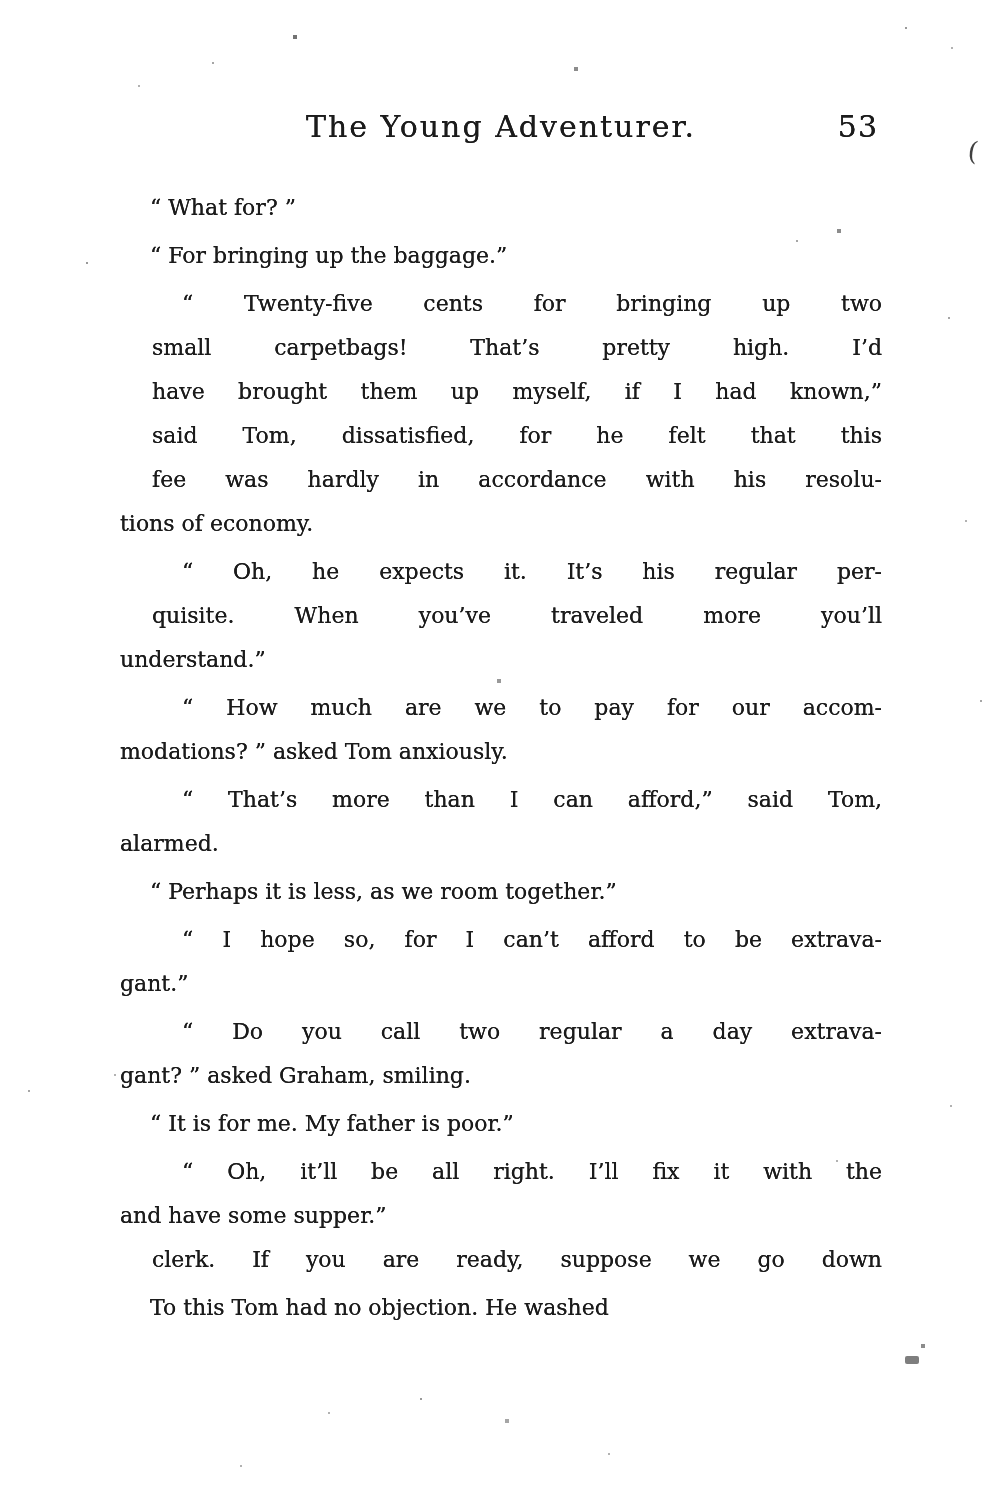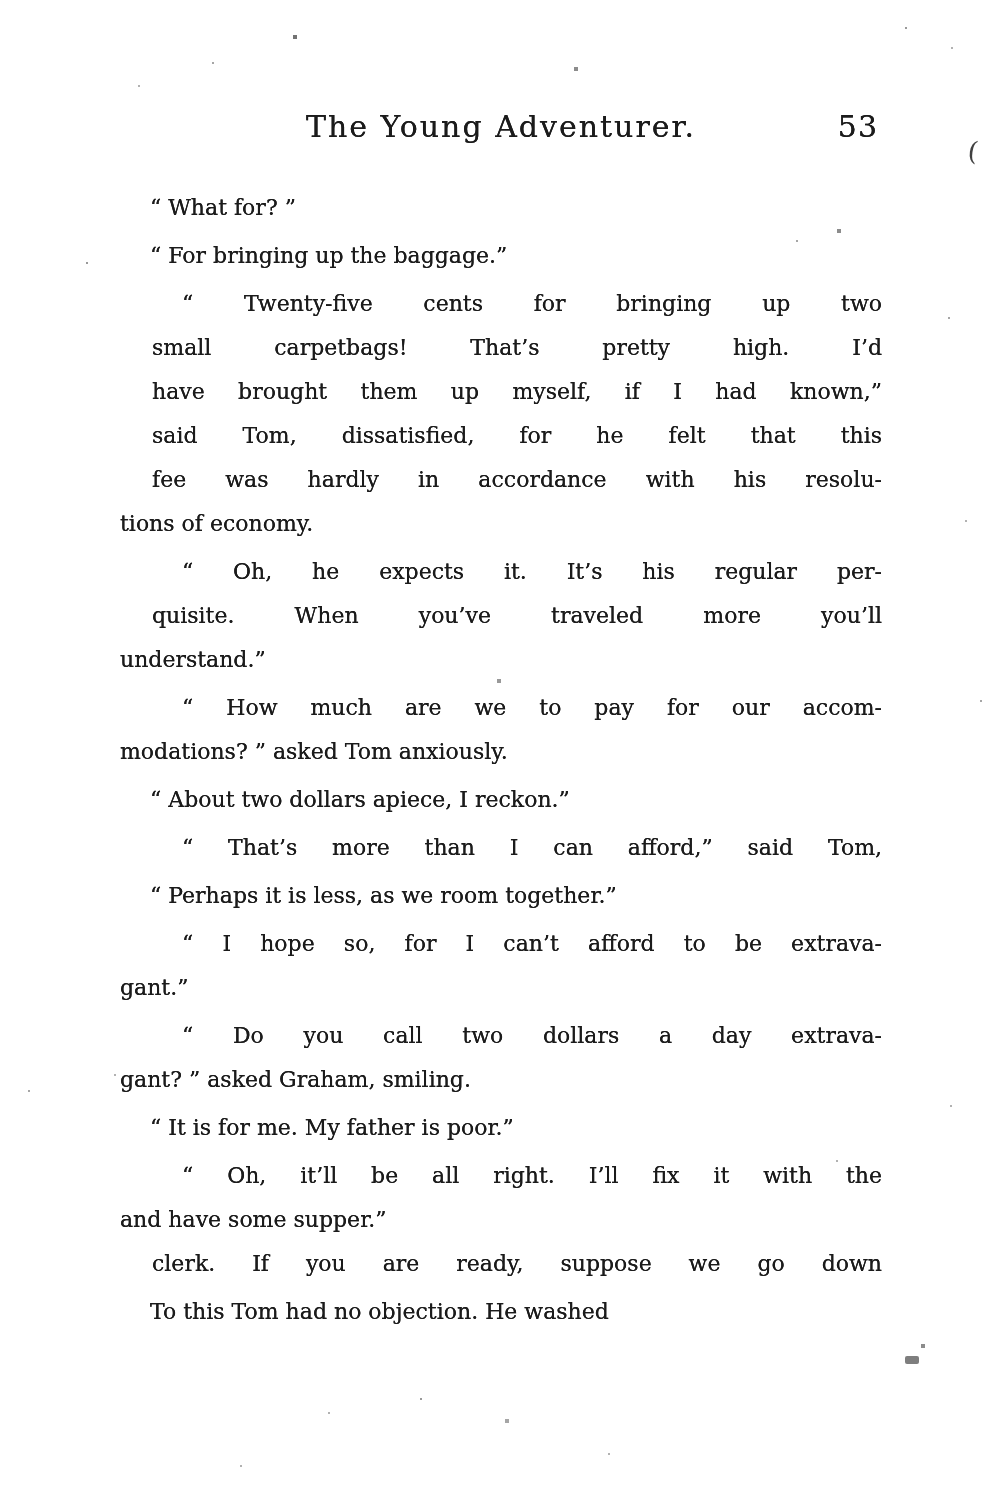--- a/index.html
+++ b/index.html
@@ -150,34 +150,32 @@
         <div class="para">
           <div class="line j">“ Oh, he expects it. It’s his regular per-</div>
           <div class="line j">quisite. When you’ve traveled more you’ll</div>
           <div class="line">understand.”</div>
         </div>
         <div class="para">
           <div class="line j">“ How much are we to pay for our accom-</div>
           <div class="line">modations? ” asked Tom anxiously.</div>
         </div>
         <div class="para">
-          <div class="line">“ About two dollars apiece, I reckon.”</div>
-        </div>
-        <div class="para">
           <div class="line j">“ That’s more than I can afford,” said Tom,</div>
+          <div class="line">alarmed.</div>
         </div>
         <div class="para">
           <div class="line">“ Perhaps it is less, as we room together.”</div>
         </div>
         <div class="para">
           <div class="line j">“ I hope so, for I can’t afford to be extrava-</div>
           <div class="line">gant.”</div>
         </div>
         <div class="para">
-          <div class="line j">“ Do you call two dollars a day extrava-</div>
+          <div class="line j">“ Do you call two regular a day extrava-</div>
           <div class="line">gant? ” asked Graham, smiling.</div>
         </div>
         <div class="para">
           <div class="line">“ It is for me. My father is poor.”</div>
         </div>
         <div class="para">
           <div class="line j">“ Oh, it’ll be all right. I’ll fix it with the</div>
           <div class="line">and have some supper.”</div>
           <div class="line j">clerk. If you are ready, suppose we go down</div>
         </div>

